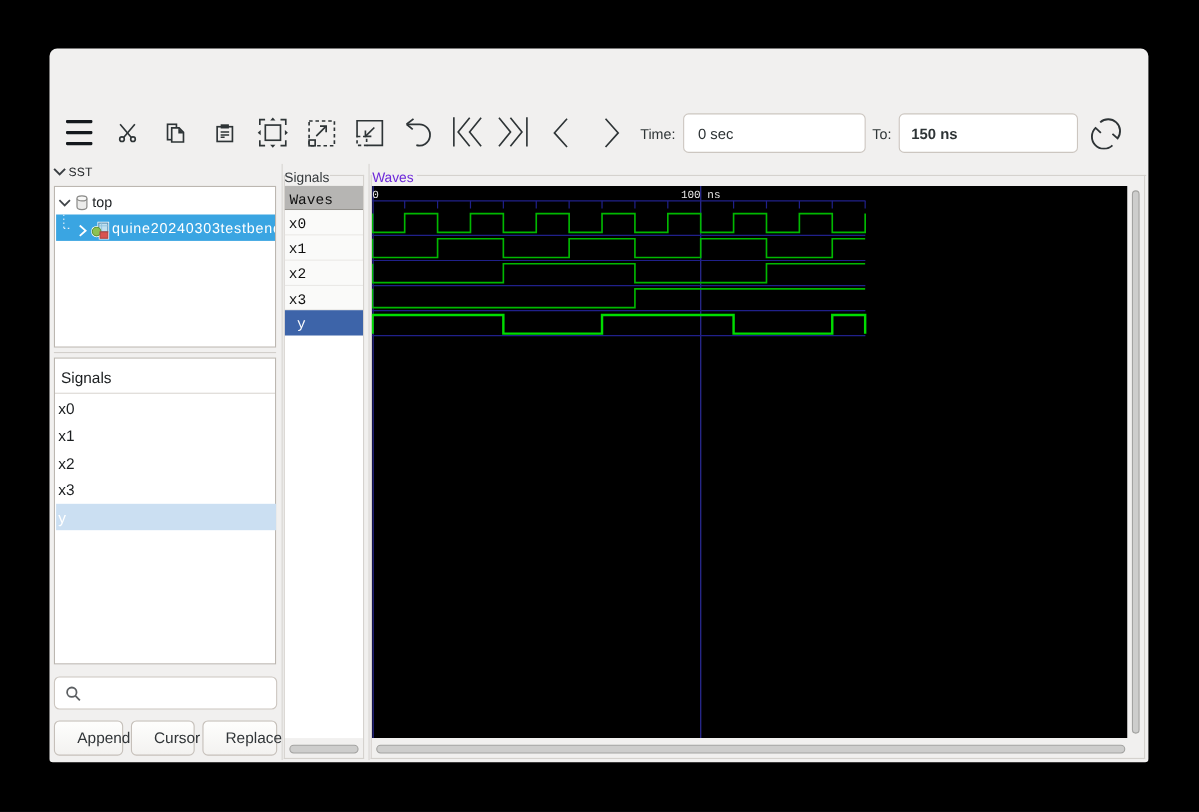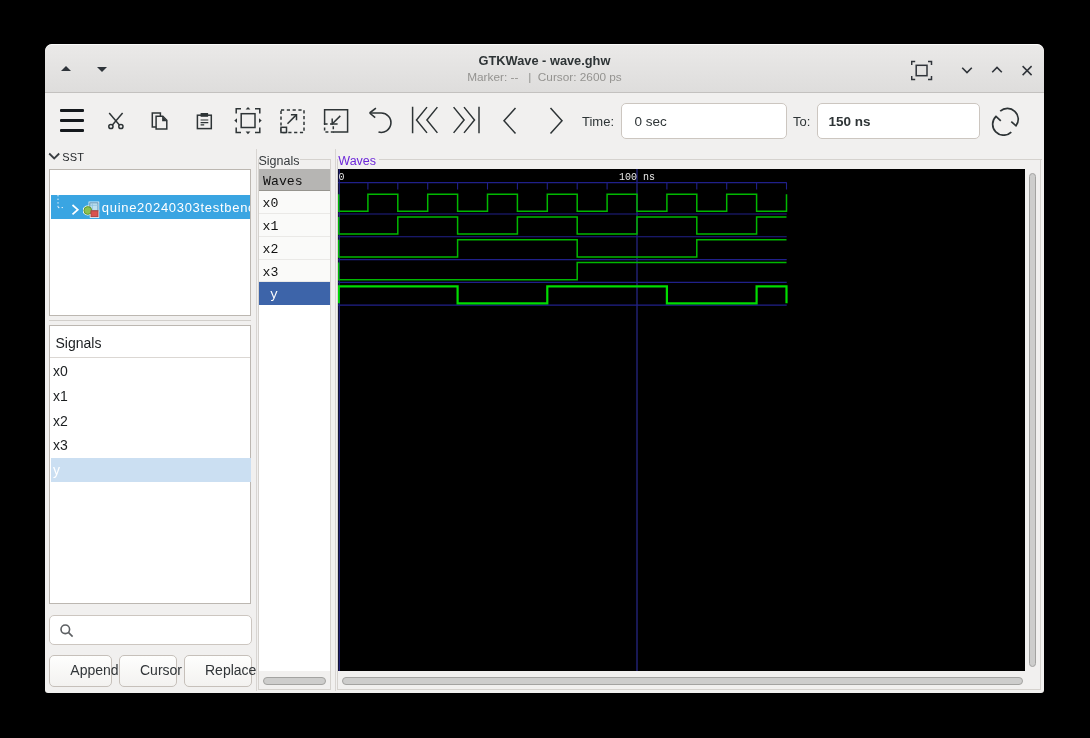--- a/index.html
+++ b/index.html
@@ -33,35 +33,20 @@
 .scrollthumb { position:absolute; background:#cdcdcc; border:1px solid #a3a3a1; border-radius:5px; }
 .mono { font-family:"Liberation Mono", monospace; }
 .hline { height:2.4px; background:#15191d; position:absolute; width:24px; border-radius:1px; }
 .listrow { position:absolute; left:1px; width:200px; font-size:14px; color:#1b1e20; padding-left:1.6px; }
 svg.ticon { position:absolute; }
 </style>
 </head>
 <body>
 <div id="win">
 
-  <div id="titlebar">
-    <div class="tri-up abs" style="left:15.7px;top:21.4px;"></div>
-    <div class="tri-dn abs" style="left:51.7px;top:22.4px;"></div>
-    <div id="title">GTKWave - wave.ghw</div>
-    <div id="subtitle">Marker: --&nbsp;&nbsp;&nbsp;|&nbsp;&nbsp;Cursor: 2600 ps</div>
-    <svg class="abs" style="left:866px;top:12px;" width="125" height="28" viewBox="0 0 125 28">
-      <g stroke="#30343a" fill="none" stroke-width="1.5">
-        <rect x="5.2" y="8.3" width="10.8" height="10.4"></rect>
-        <path d="M0.7,8 V4.5 H4.2 M17,4.5 H20.5 V8 M20.5,19 V22.5 H17 M4.2,22.5 H0.7 V19"></path>
-        <path d="M51.2,10.7 L56,15.5 L60.8,10.7" stroke-width="1.6"></path>
-        <path d="M81.2,15.3 L86,10.5 L90.8,15.3" stroke-width="1.6"></path>
-        <path d="M111.6,9.1 L120.6,18.1 M120.6,9.1 L111.6,18.1" stroke-width="1.5"></path>
-      </g>
-    </svg>
-  </div>
 
   <div class="hline" style="left:15px;top:65.3px;"></div>
   <div class="hline" style="left:15px;top:75.3px;"></div>
   <div class="hline" style="left:15px;top:85.3px;"></div>
 
   <svg class="ticon" style="left:56px;top:62px;" width="30" height="30" viewBox="0 0 30 30">
     <g stroke="#2e3436" fill="none" stroke-width="1.5">
       <path d="M8.2,7 L18.4,19"></path>
       <path d="M21.6,7 L11.4,19"></path>
       <circle cx="9.9" cy="20.5" r="2.1"></circle>
@@ -158,20 +143,30 @@
       <path d="M20.3,26.1 A10.8,10.8 0 0 1 5,10.3 L9.8,14.8"></path>
     </g>
   </svg>
 
   <svg class="abs" style="left:3px;top:108px;" width="14" height="10" viewBox="0 0 14 10">
     <path d="M1.2,1.5 L6.2,6.5 L11.2,1.5" stroke="#3a3e42" fill="none" stroke-width="1.8"></path>
   </svg>
   <div class="abs" style="left:17.3px;top:106.5px;font-size:11px;color:#26292c;letter-spacing:0.2px;">SST</div>
 
   <div class="panelbox" style="left:4.3px;top:124.9px;width:202.2px;height:147.6px;">
+    <div class="abs" style="left:0;top:1.1px;width:200px;height:24.3px;background:#fff;">
+      <svg class="abs" style="left:2.6px;top:10.5px;" width="12" height="8" viewBox="0 0 12 8">
+        <path d="M1,1 L5.8,5.8 L10.6,1" stroke="#43474b" fill="none" stroke-width="1.6"></path>
+      </svg>
+      <svg class="abs" style="left:18px;top:6px;" width="13" height="15" viewBox="0 0 13 15">
+        <path d="M2,3.4 L2,11 Q2,13.6 6.5,13.6 Q11,13.6 11,11 L11,3.4" fill="#ececeb" stroke="#8a8a88" stroke-width="1.1"></path>
+        <ellipse cx="6.5" cy="3.4" rx="4.5" ry="2.3" fill="#f8f8f7" stroke="#8a8a88" stroke-width="1.1"></ellipse>
+      </svg>
+      <div class="abs" style="left:33.6px;top:5.5px;font-size:13px;color:#1b1e20;">top</div>
+    </div>
     <div class="abs" style="left:1px;top:25.4px;width:199.2px;height:24.2px;background:#3aa5e2;">
       <svg class="abs" style="left:0;top:0;" width="30" height="25" viewBox="0 0 30 25">
         <g stroke="#e8f2fb" stroke-width="1" stroke-dasharray="1.4,2.2" fill="none">
           <path d="M7,0 V12.6"></path>
             <path d="M7,12.6 H13.7"></path>
         </g>
       </svg>
       <svg class="abs" style="left:20px;top:8.6px;" width="9" height="12" viewBox="0 0 9 12">
         <path d="M1.5,1 L6.8,5.7 L1.5,10.4" stroke="#fff" fill="none" stroke-width="1.7"></path>
       </svg>

